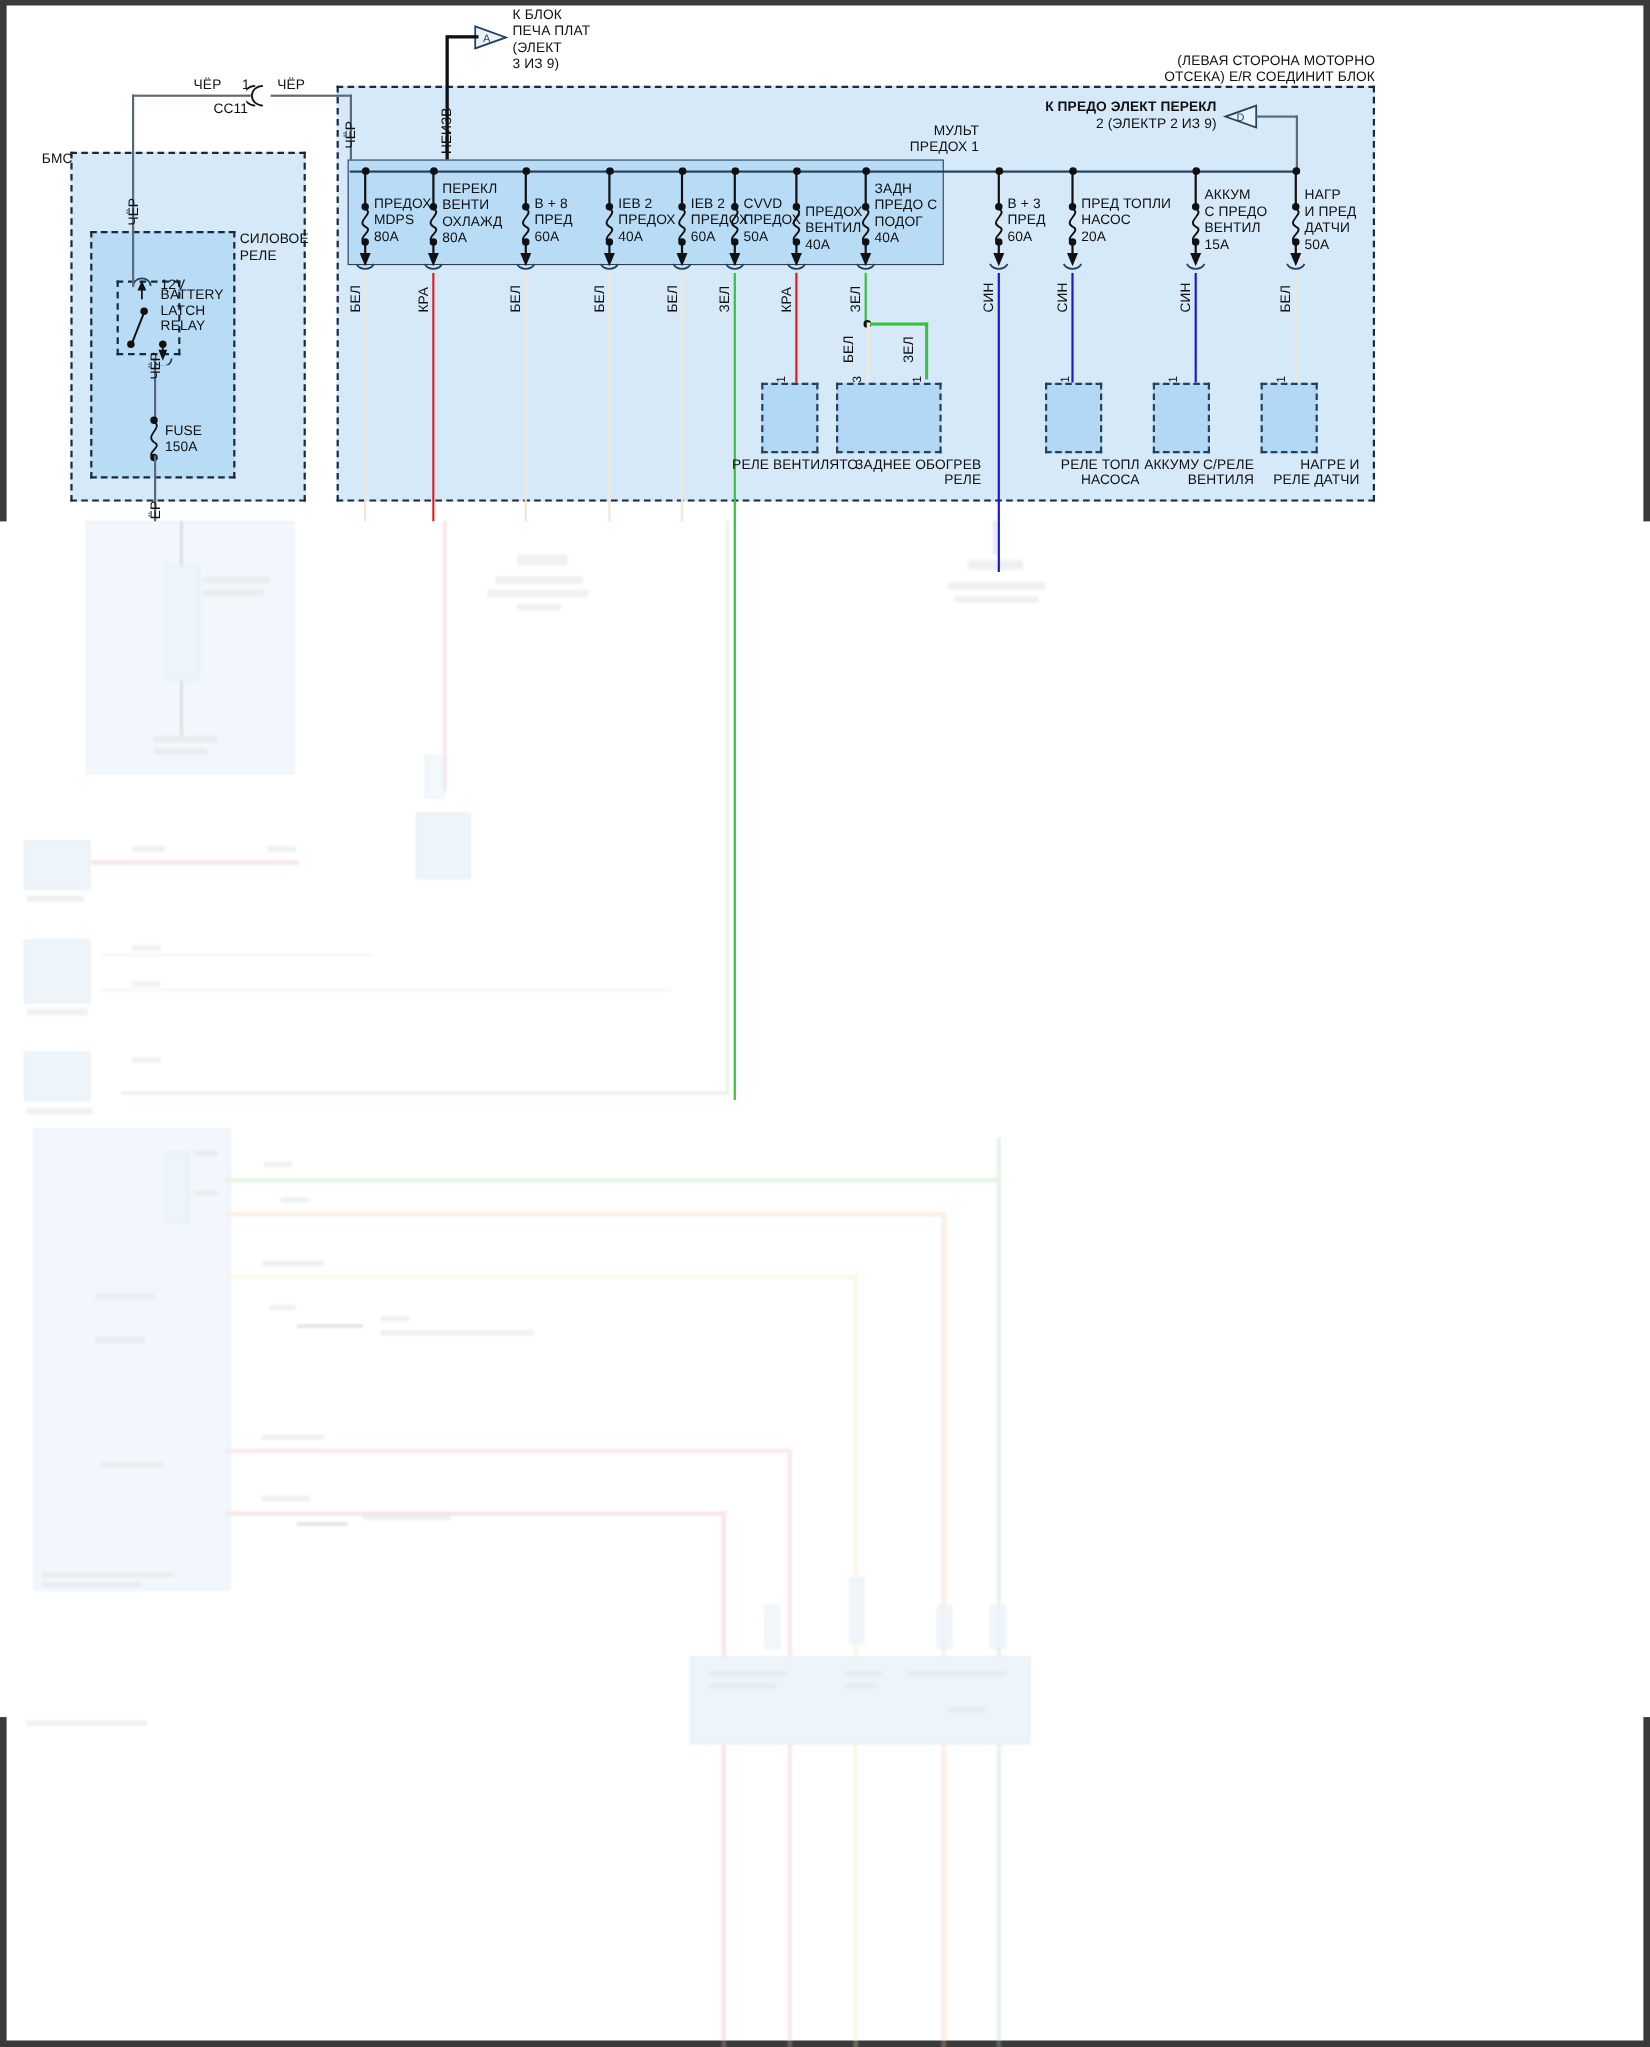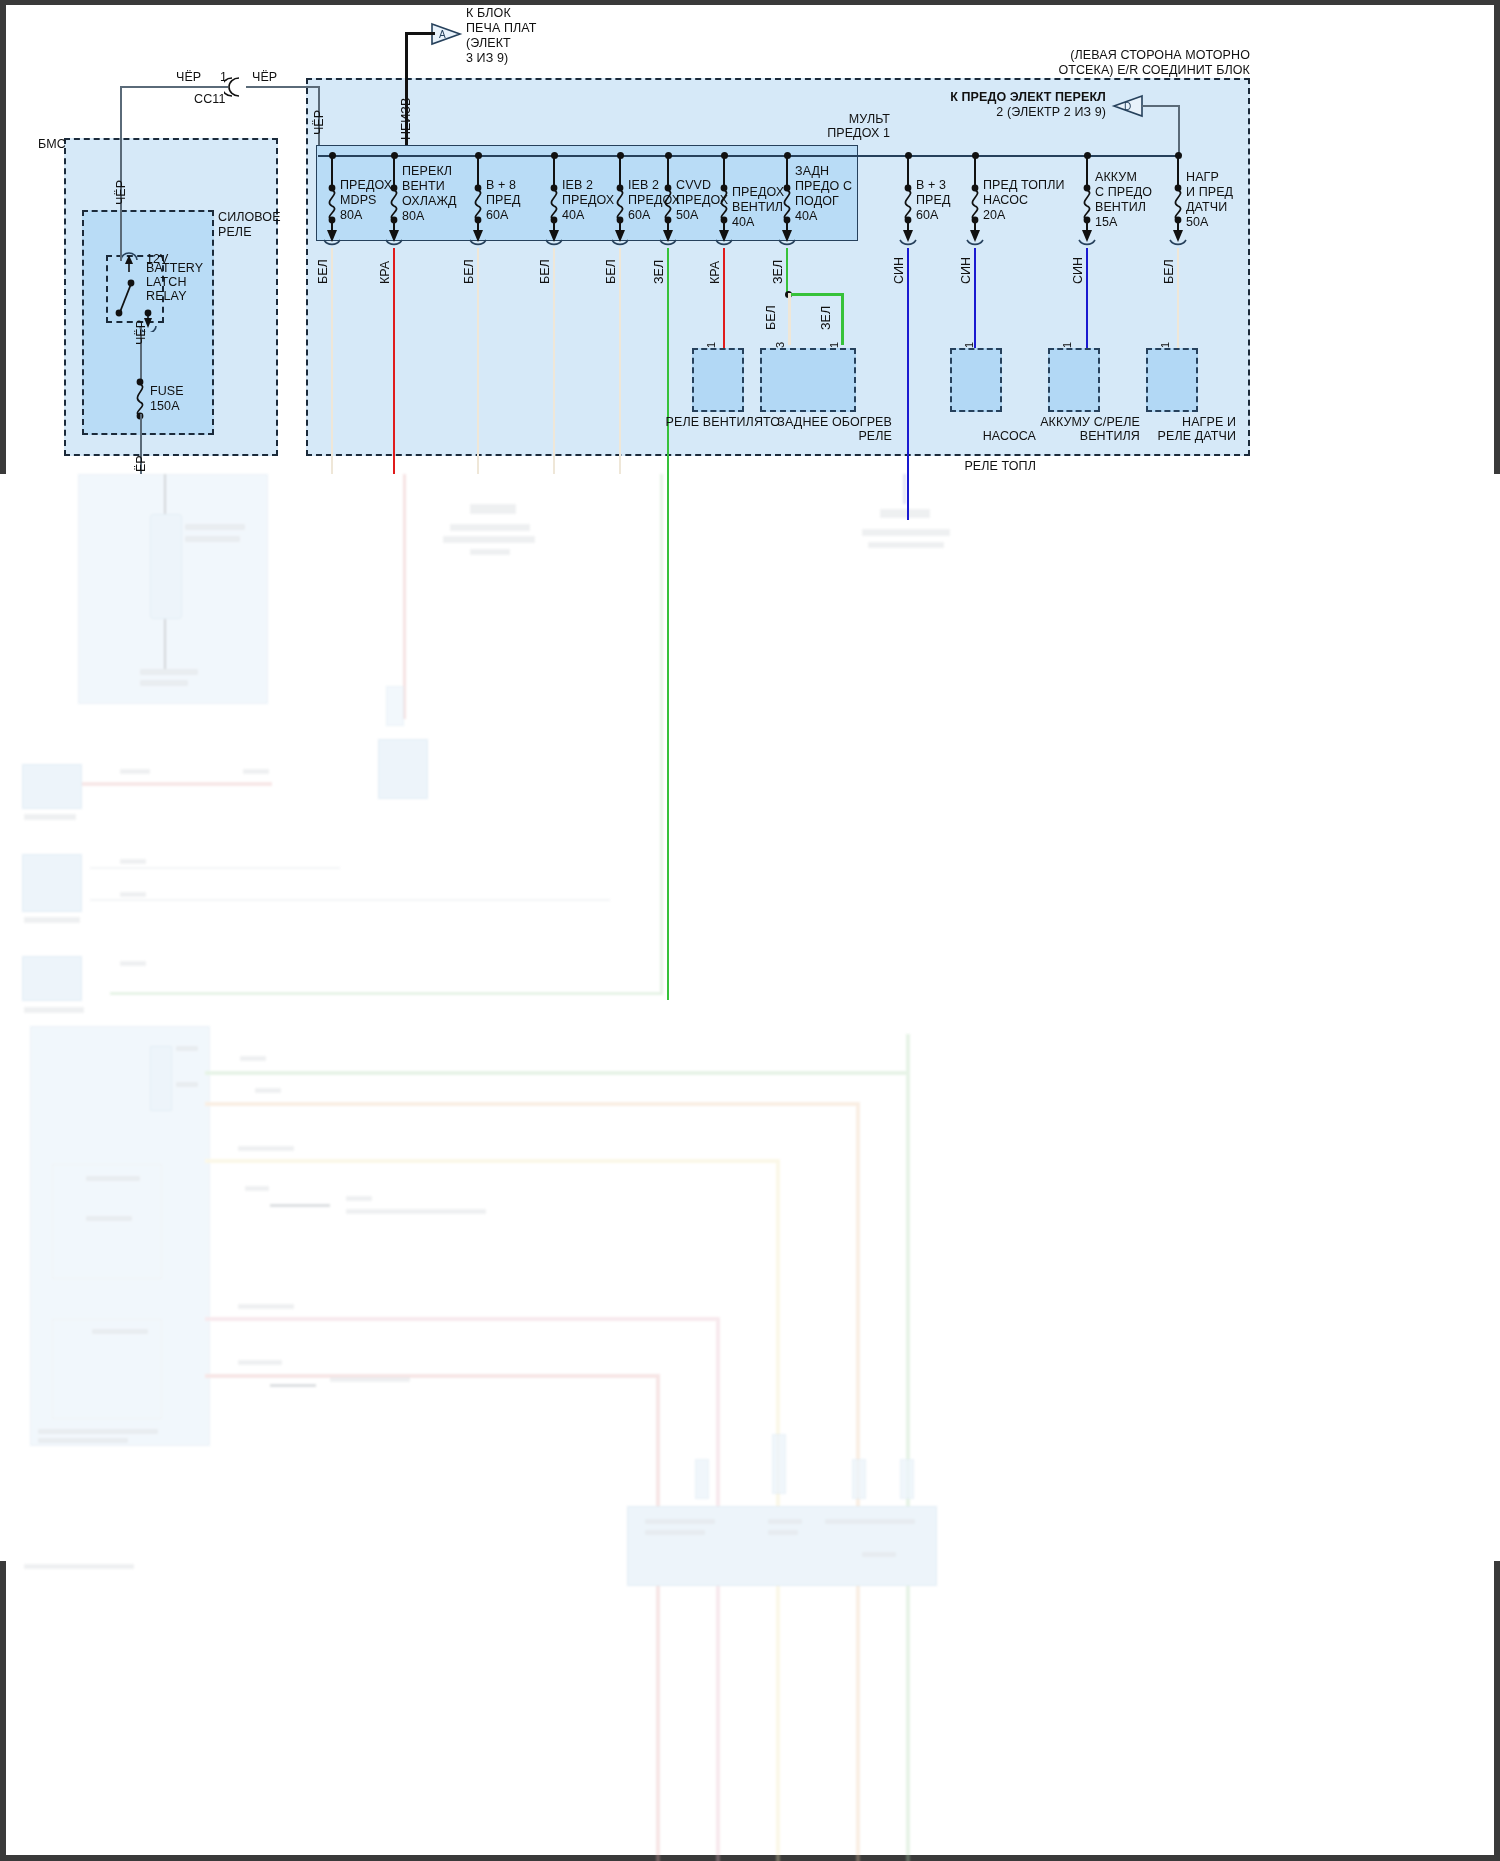--- a/index.html
+++ b/index.html
@@ -473,20 +473,20 @@
   <div class="vtxt" style="left:705px;top:348px;font-size:11px;">1</div>
   <div class="vtxt" style="left:774px;top:348px;font-size:11px;">3</div>
   <div class="vtxt" style="left:828px;top:348px;font-size:11px;">1</div>
   <div class="vtxt" style="left:963px;top:348px;font-size:11px;">1</div>
   <div class="vtxt" style="left:1061px;top:348px;font-size:11px;">1</div>
   <div class="vtxt" style="left:1159px;top:348px;font-size:11px;">1</div>
 
   <div class="txt c" style="left:656px;top:415px;width:124px;">РЕЛЕ ВЕНТИЛЯТО</div>
   <div class="txt c" style="left:752px;top:415px;width:140px;">ЗАДНЕЕ ОБОГРЕВ</div>
   <div class="txt c" style="left:752px;top:429px;width:140px;">РЕЛЕ</div>
-  <div class="txt c" style="left:916px;top:415px;width:120px;margin-top:44px;">РЕЛЕ ТОПЛ</div>
+  <div class="txt c" style="left:916px;top:415px;width:120px;">РЕЛЕ ТОПЛ</div>
   <div class="txt c" style="left:916px;top:429px;width:120px;">НАСОСА</div>
   <div class="txt c" style="left:1008px;top:415px;width:132px;">АККУМУ С/РЕЛЕ</div>
   <div class="txt c" style="left:1008px;top:429px;width:132px;">ВЕНТИЛЯ</div>
   <div class="txt c" style="left:1110px;top:415px;width:126px;">НАГРЕ И</div>
   <div class="txt c" style="left:1110px;top:429px;width:126px;">РЕЛЕ ДАТЧИ</div>
 
 </div>
 
 </body></html>

